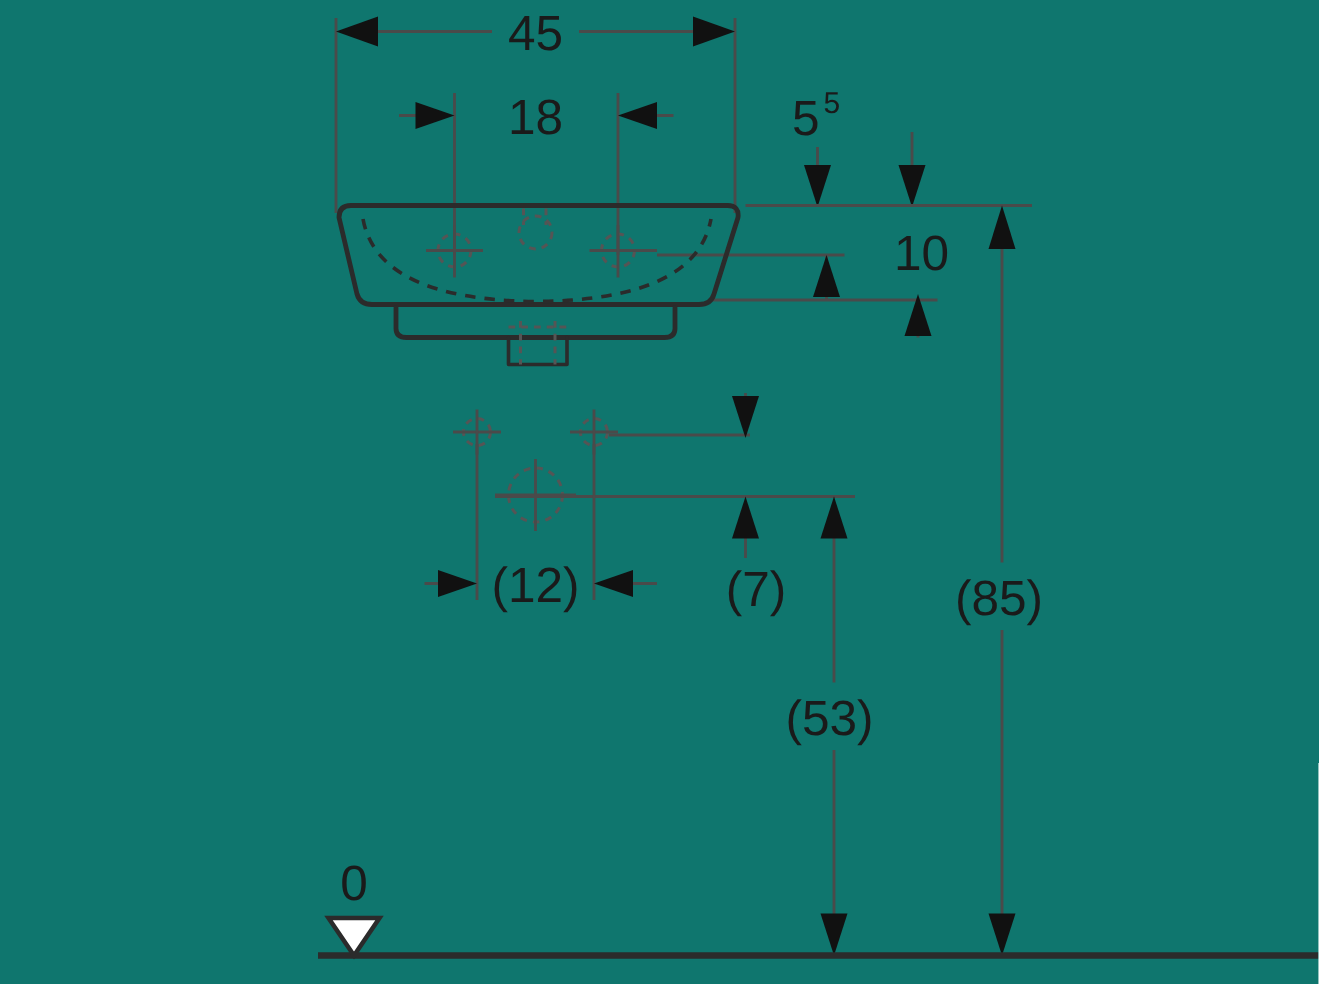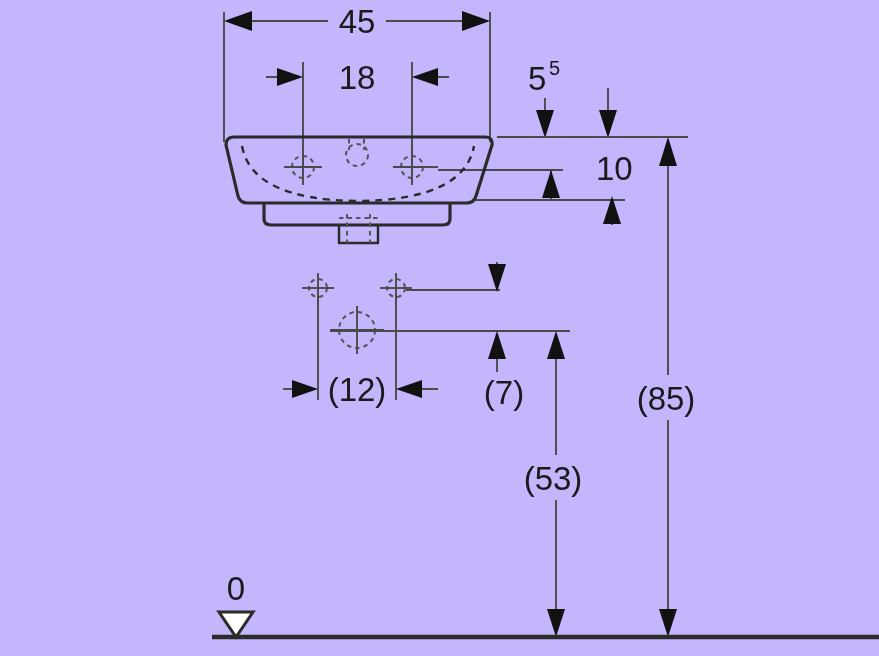--- a/index.html
+++ b/index.html
@@ -7,21 +7,21 @@
     padding: 0;
     background: #ffffff;
   }
   body {
     font-family: "Liberation Sans", sans-serif;
   }
   #drawing-root {
     position: relative;
     width: 879px;
     height: 656px;
-    background: #c4b5fd;
+    background: #0f766e;
     overflow: hidden;
   }
   #drawing-svg {
     position: absolute;
     top: 0;
     left: 0;
     width: 879px;
     height: 656px;
     display: block;
   }

